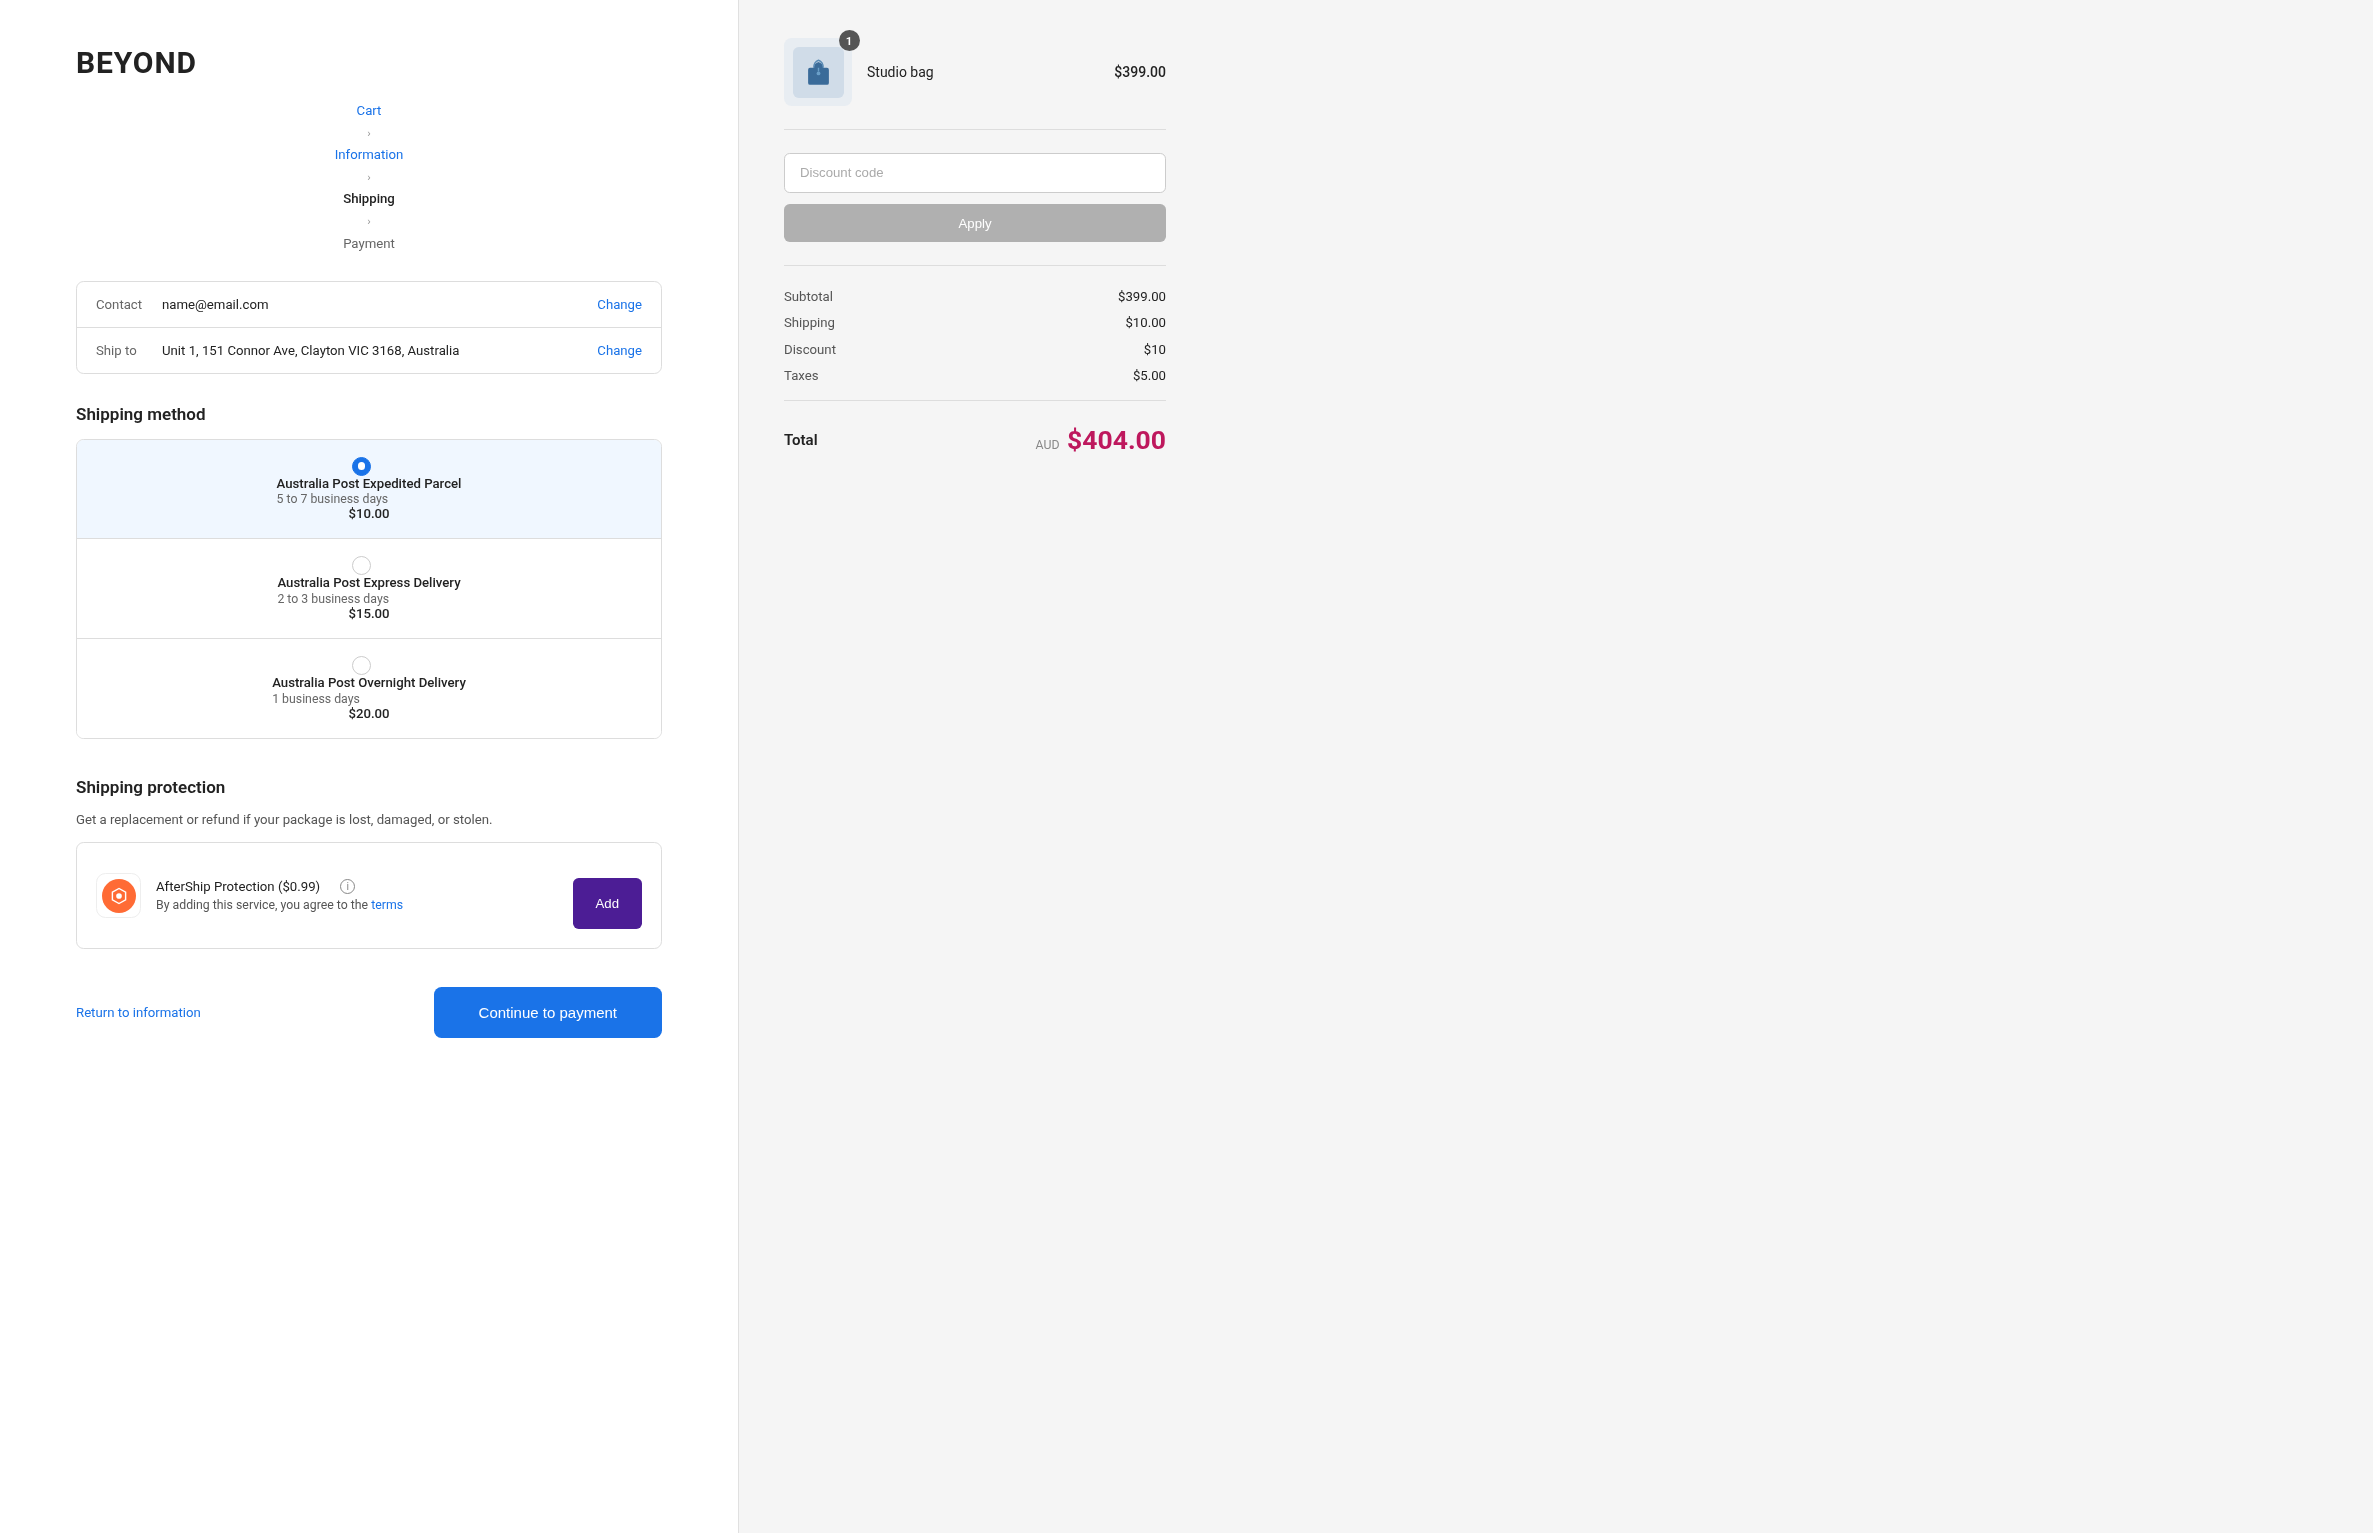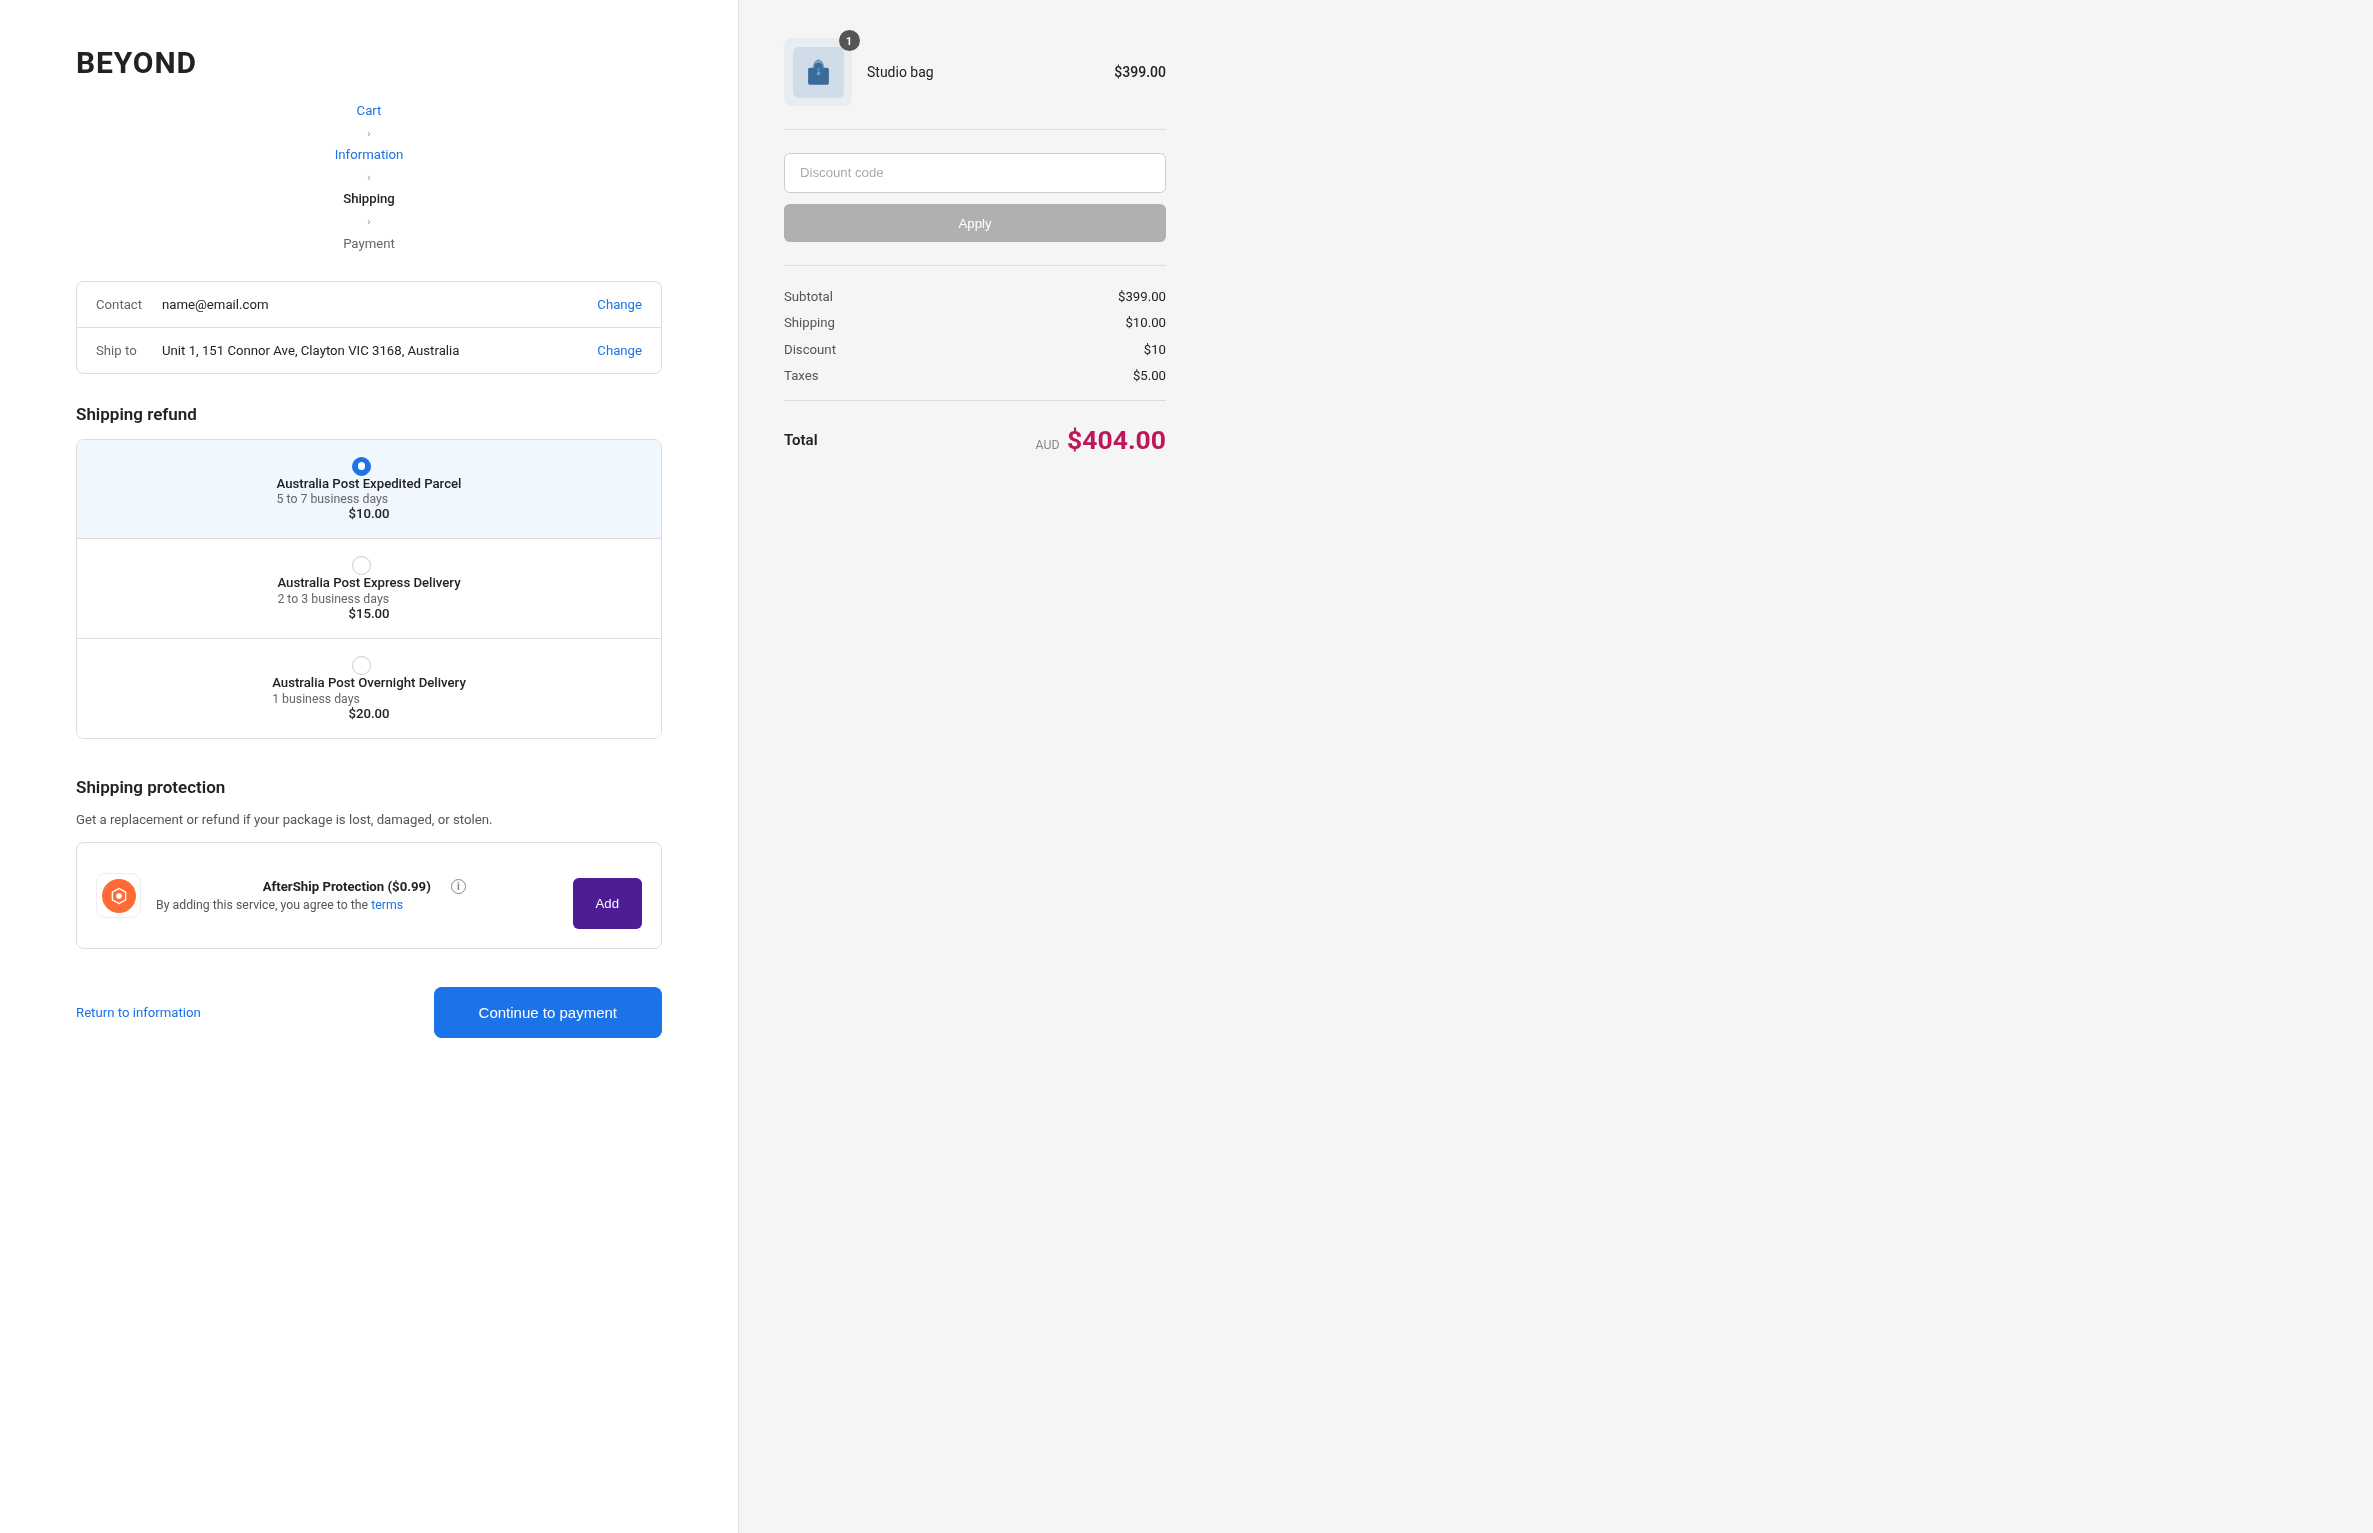--- a/index.html
+++ b/index.html
@@ -175,26 +175,25 @@
     }
     .aftership-icon {
       width: 34px;
       height: 34px;
     }
     .protection-info {
       flex: 1;
     }
     .protection-name {
       font-size: 13.2px;
-      font-weight: 700;
+      font-weight: 400;
       color: #222;
       display: flex;
       align-items: center;
       gap: 20px;
-      justify-content: center;
     }
     .info-circle {
       width: 15px;
       height: 15px;
       border-radius: 50%;
       border: 1.4px solid #888;
       display: inline-flex;
       align-items: center;
       justify-content: center;
       font-size: 10.4px;
@@ -392,21 +391,21 @@
       <span class="info-value">name@email.com</span>
       <a class="info-change">Change</a>
     </div>
     <div class="info-row">
       <span class="info-label">Ship to</span>
       <span class="info-value">Unit 1, 151 Connor Ave, Clayton VIC 3168, Australia</span>
       <a class="info-change">Change</a>
     </div>
   </div>
 
-  <div class="section-title">Shipping refund</div>
+  <div class="section-title">Shipping method</div>
   <div class="shipping-options">
 
     <div class="shipping-option selected">
       <div class="radio-btn checked">
         <div></div>
       </div>
       <div class="option-info">
         <div class="option-name">Australia Post Expedited Parcel</div>
         <div class="option-days">5 to 7 business days</div>
       </div>

